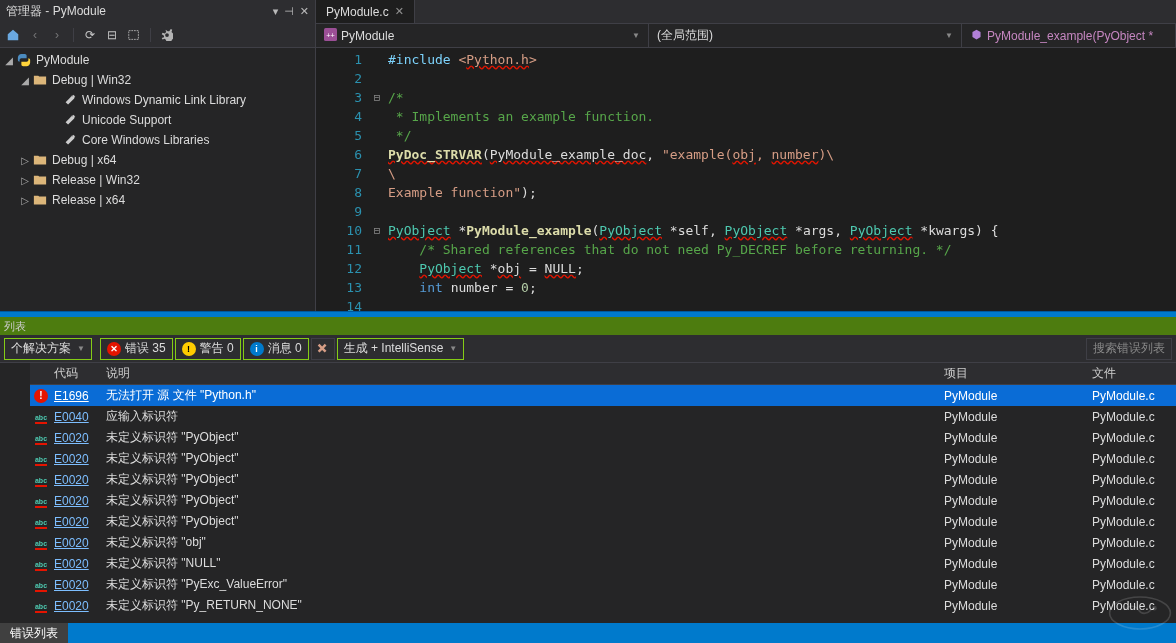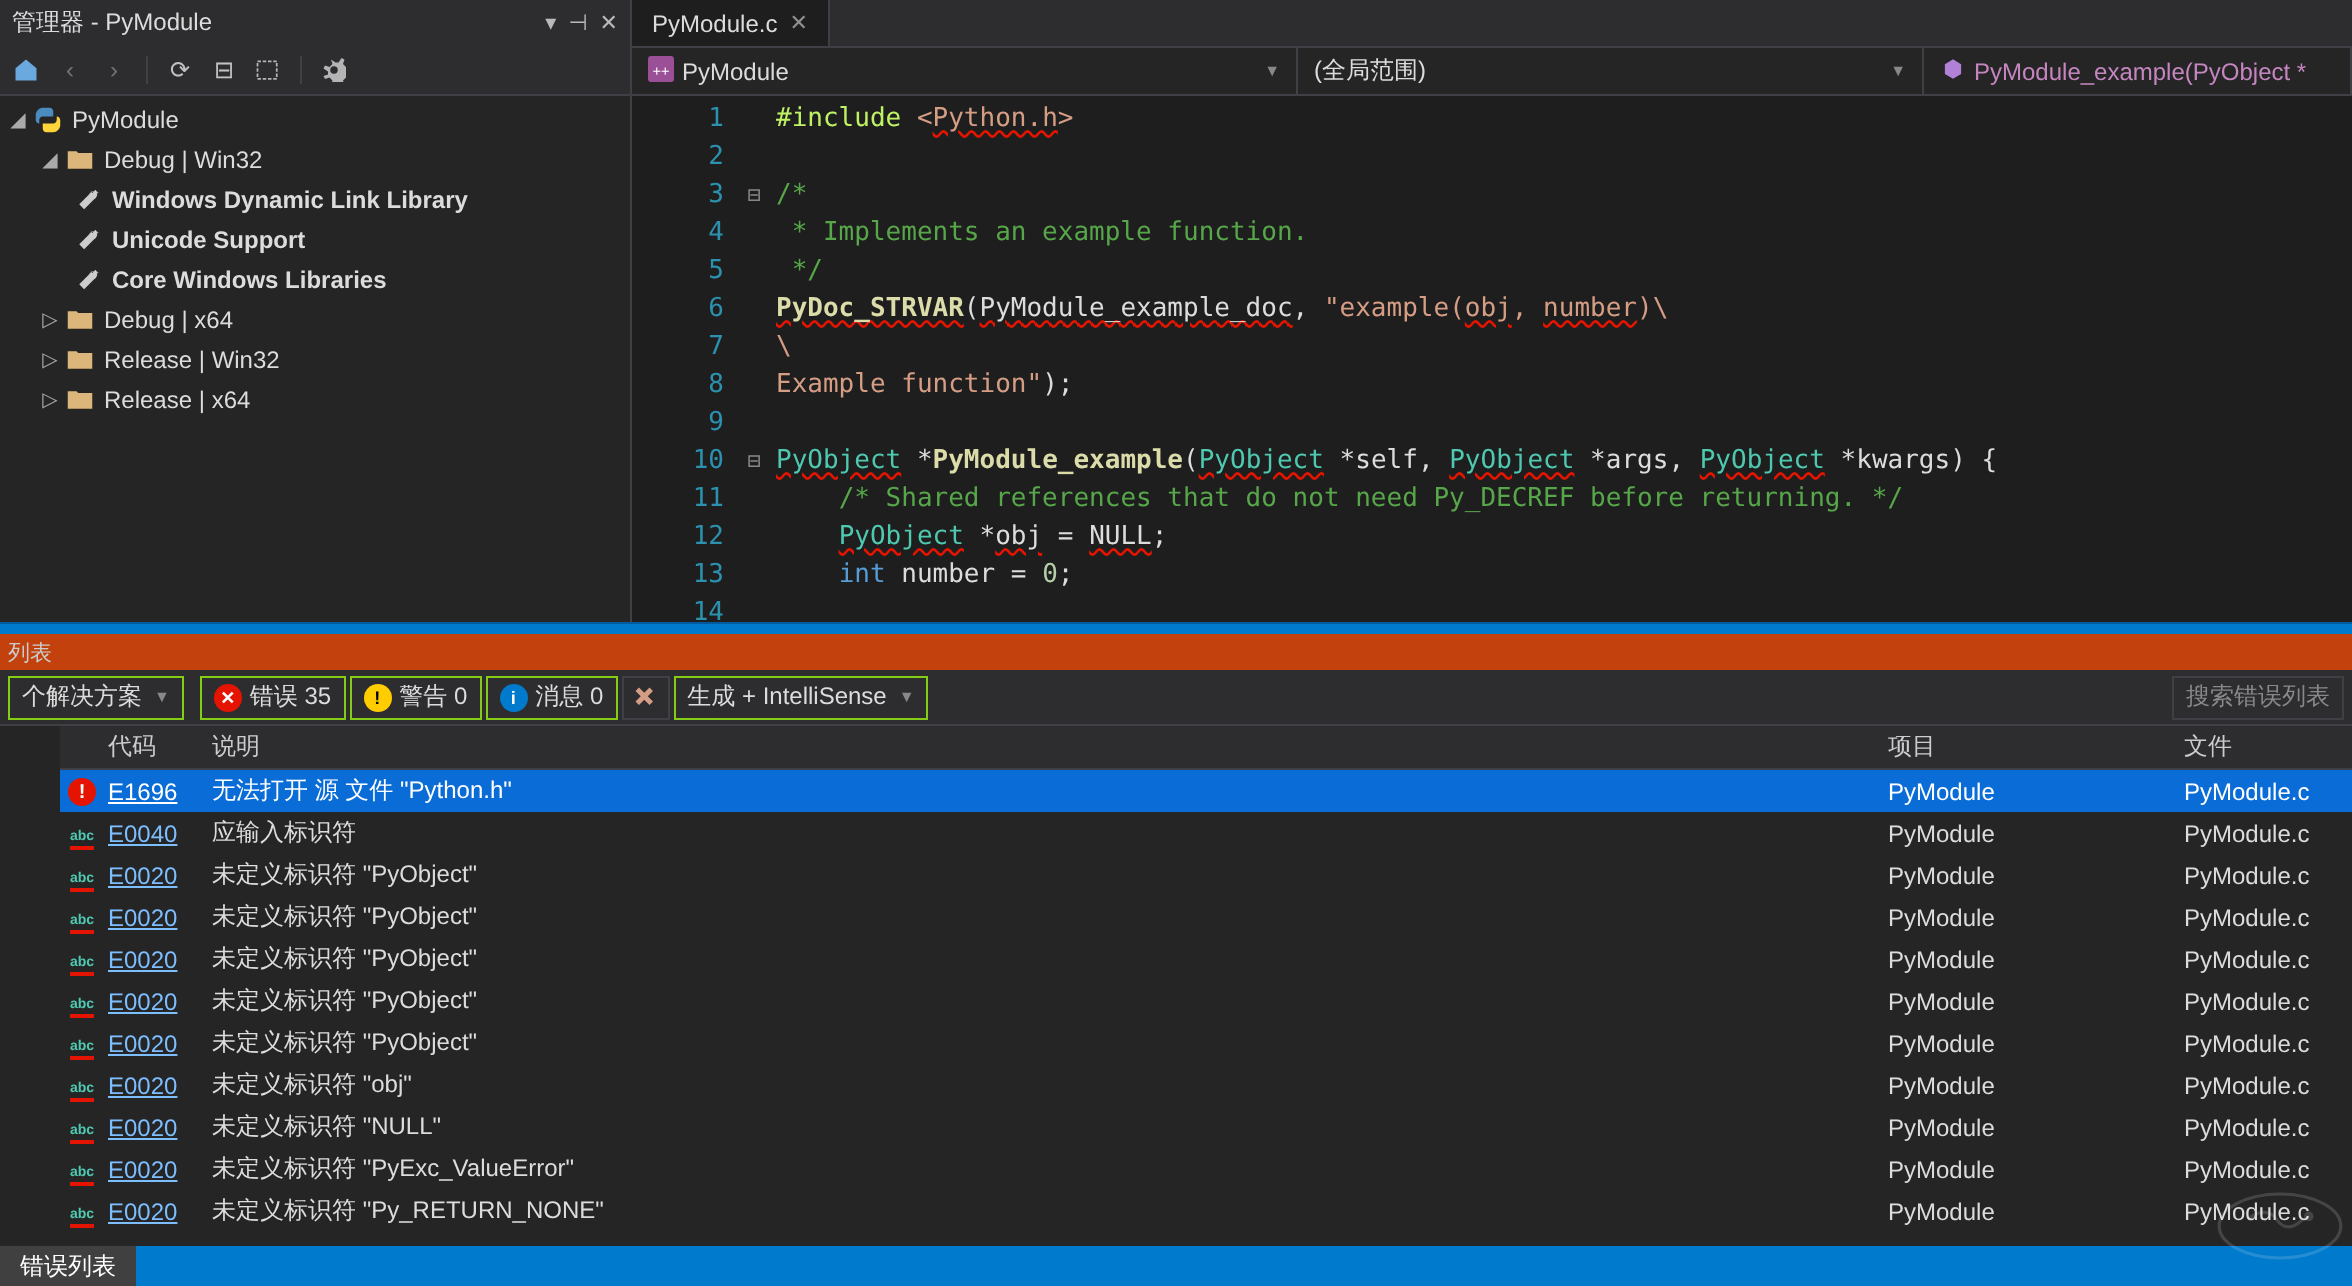--- a/index.html
+++ b/index.html
@@ -72,21 +72,21 @@
 }
 .tw { display: inline-block; width: 14px; text-align: center; color: #aaa; font-size: 10px; }
 .tw.empty { visibility: hidden; }
 .ticon {
   display: inline-flex; width: 16px; height: 16px;
   margin-right: 4px; align-items: center; justify-content: center;
 }
 .tree-label { color: #dcdcdc; }
 .in1 { padding-left: 2px; }
 .in2 { padding-left: 18px; }
-.in3 { padding-left: 22px; font-weight: bold; }
+.in3 { padding-left: 48px; }
 
 
 .right-panel {
   flex: 1;
   display: flex;
   flex-direction: column;
   background: #1e1e1e;
 }
 .tabs {
   display: flex;
@@ -155,21 +155,21 @@
 .fold-col span { display: block; height: 19px; text-align: center; cursor: pointer; }
 .code {
   flex: 1;
   padding: 2px 0 2px 4px;
   font-family: Consolas, monospace;
   font-size: 13px;
   line-height: 19px;
   white-space: pre;
   overflow: hidden;
 }
-.c-pp { color: #bef264; }
+.c-pp { color: #7dd3fc; }
 .c-str { color: #d69d85; }
 .c-cmt { color: #57a64a; }
 .c-kw { color: #569cd6; }
 .c-typ { color: #4ec9b0; }
 .c-fn { color: #dcdcaa; font-weight: bold; }
 .c-id { color: #dcdcdc; }
 .c-num { color: #b5cea8; }
 .c-err { text-decoration: underline wavy #e51400; }
 
 
@@ -184,21 +184,21 @@
   flex-direction: column;
   background: #252526;
 }
 .err-header {
   height: 18px;
   display: flex;
   align-items: center;
   padding: 0 4px;
   font-size: 11px;
   color: #ccc;
-  background: #c2410c;
+  background: #4d7c0f;
 }
 .err-toolbar {
   display: flex;
   align-items: center;
   background: #2d2d30;
   border-bottom: 1px solid #3f3f46;
   height: 28px;
   padding: 0 4px;
   gap: 2px;
 }

